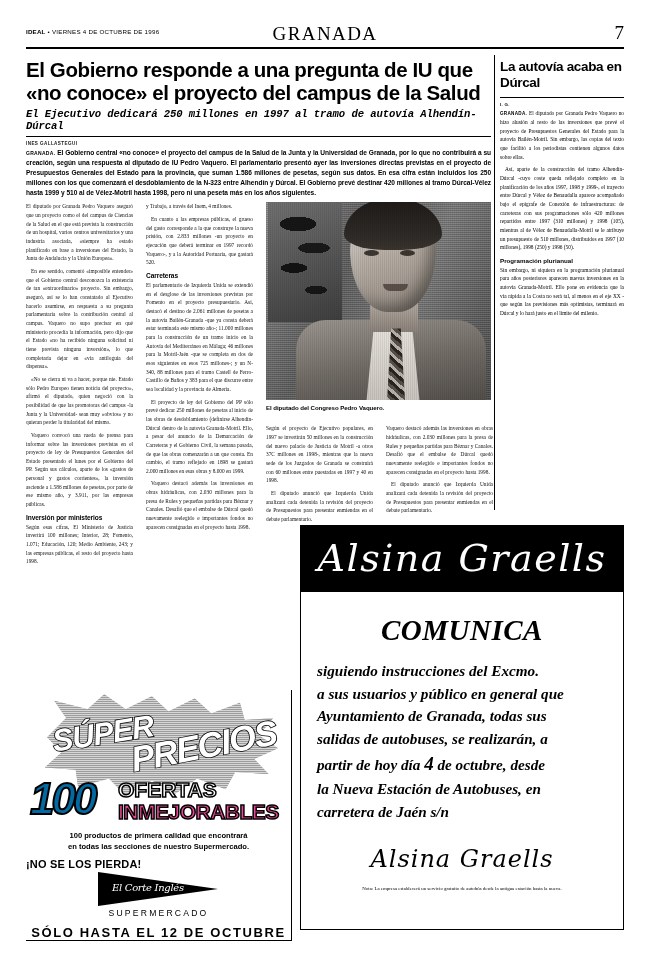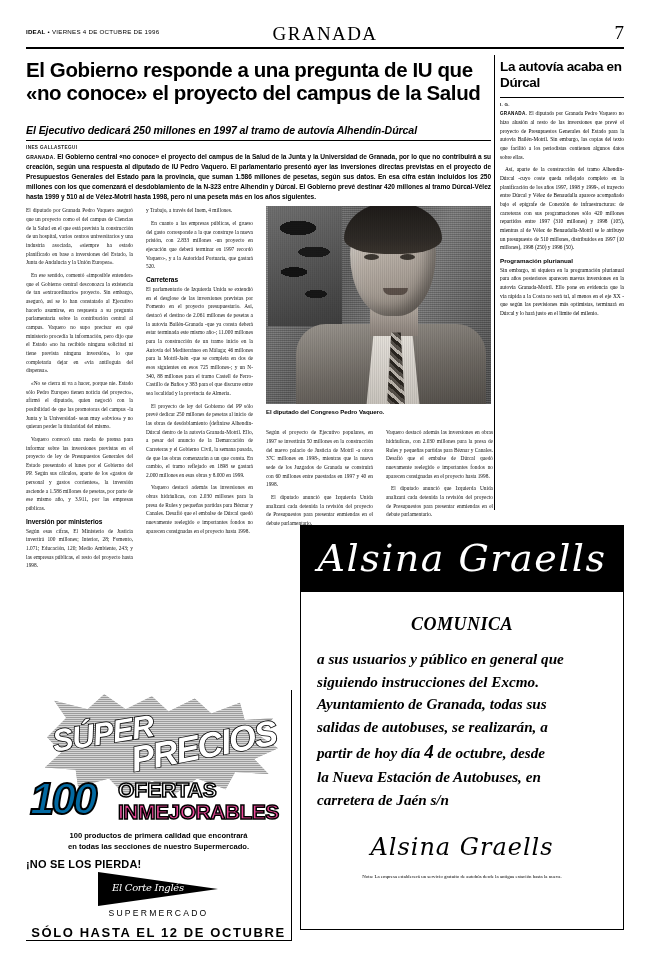--- a/index.html
+++ b/index.html
@@ -73,25 +73,25 @@
   .headline {
     font-family: "Liberation Sans", sans-serif;
     font-weight: 700;
     font-size: 20.5px;
     line-height: 1.12;
     letter-spacing: -0.4px;
     margin: 0;
     padding-top: 4px;
   }
   .subhead {
-    font-family: Liberation Sans, sans-serif;
+    font-family: Liberation Mono, monospace;
     font-style: italic;
     font-weight: 700;
     font-size: 10.6px;
-    margin-top: 19px;
+    margin-top: 3px;
     letter-spacing: -0.1px;
   }
   .subhead-rule {
     margin-top: 4px;
     width: 100%;
     height: 1.1px;
     background: #000;
   }
 
   .byline {
@@ -331,21 +331,21 @@
     font-style: italic;
     font-size: 38px;
     letter-spacing: 1.5px;
     white-space: nowrap;
   }
   .alsina-comunica {
     text-align: center;
     font-family: "Liberation Serif", serif;
     font-weight: 700;
     font-style: italic;
-    font-size: 18px;
+    font-size: 29px;
     letter-spacing: 0.5px;
     margin-top: 22px;
   }
   .alsina-body {
     font-family: "Liberation Serif", serif;
     font-weight: 700;
     font-style: italic;
     font-size: 15.2px;
     line-height: 1.48;
     text-align: justify;
@@ -631,22 +631,22 @@
       <p class="first">Sin embargo, ni siquiera en la programación plurianual para años posteriores aparecen nuevas inversiones en la autovía Granada-Motril. Ello pone en evidencia que la vía rápida a la Costa no será tal, al menos en el eje XX -que según las previsiones más optimistas, terminará en Dúrcal y lo hará justo en el límite del milenio.</p>
     </div>
   </div>
 
   <div class="ad-alsina">
     <div class="alsina-logo-band">
       <div class="alsina-script">Alsina Graells</div>
     </div>
     <div class="alsina-comunica">COMUNICA</div>
     <div class="alsina-body">
+      <div>siguiendo instrucciones del Excmo.</div>
       <div>a sus usuarios y público en general que</div>
-      <div>siguiendo instrucciones del Excmo.</div>
       <div>Ayuntamiento de Granada, todas sus</div>
       <div>salidas de autobuses, se realizarán, a</div>
       <div>
         <span>partir de hoy día</span>
         <span class="big">4</span>
         <span>de octubre, desde</span>
       </div>
       <div>la Nueva Estación de Autobuses, en</div>
       <div>carretera de Jaén s/n</div>
     </div>

